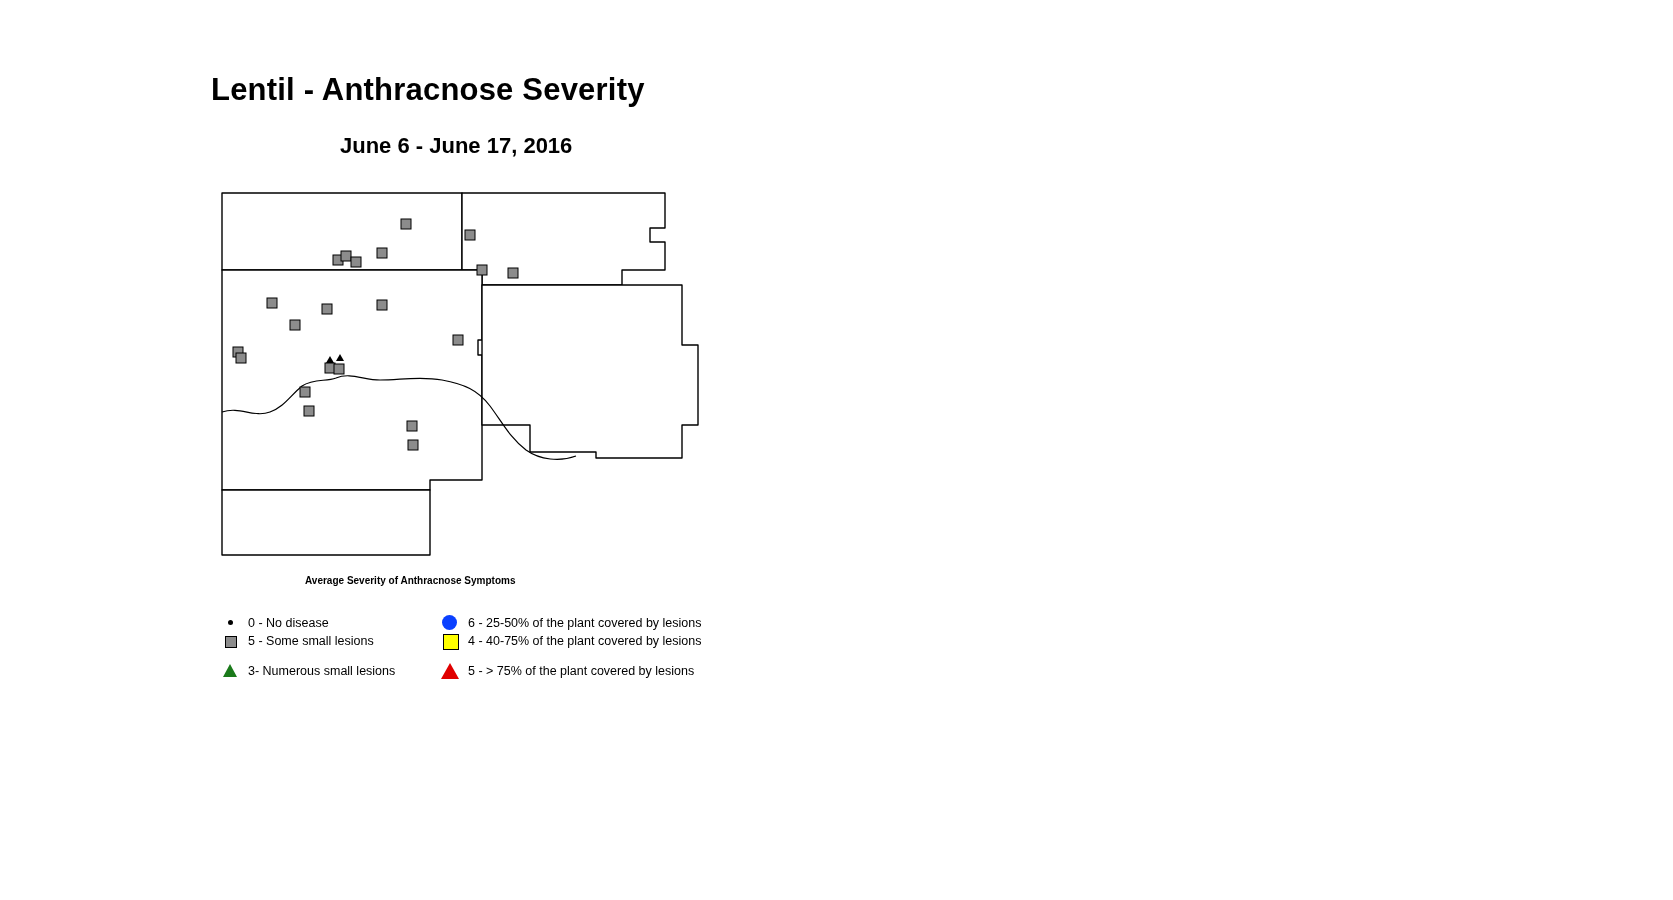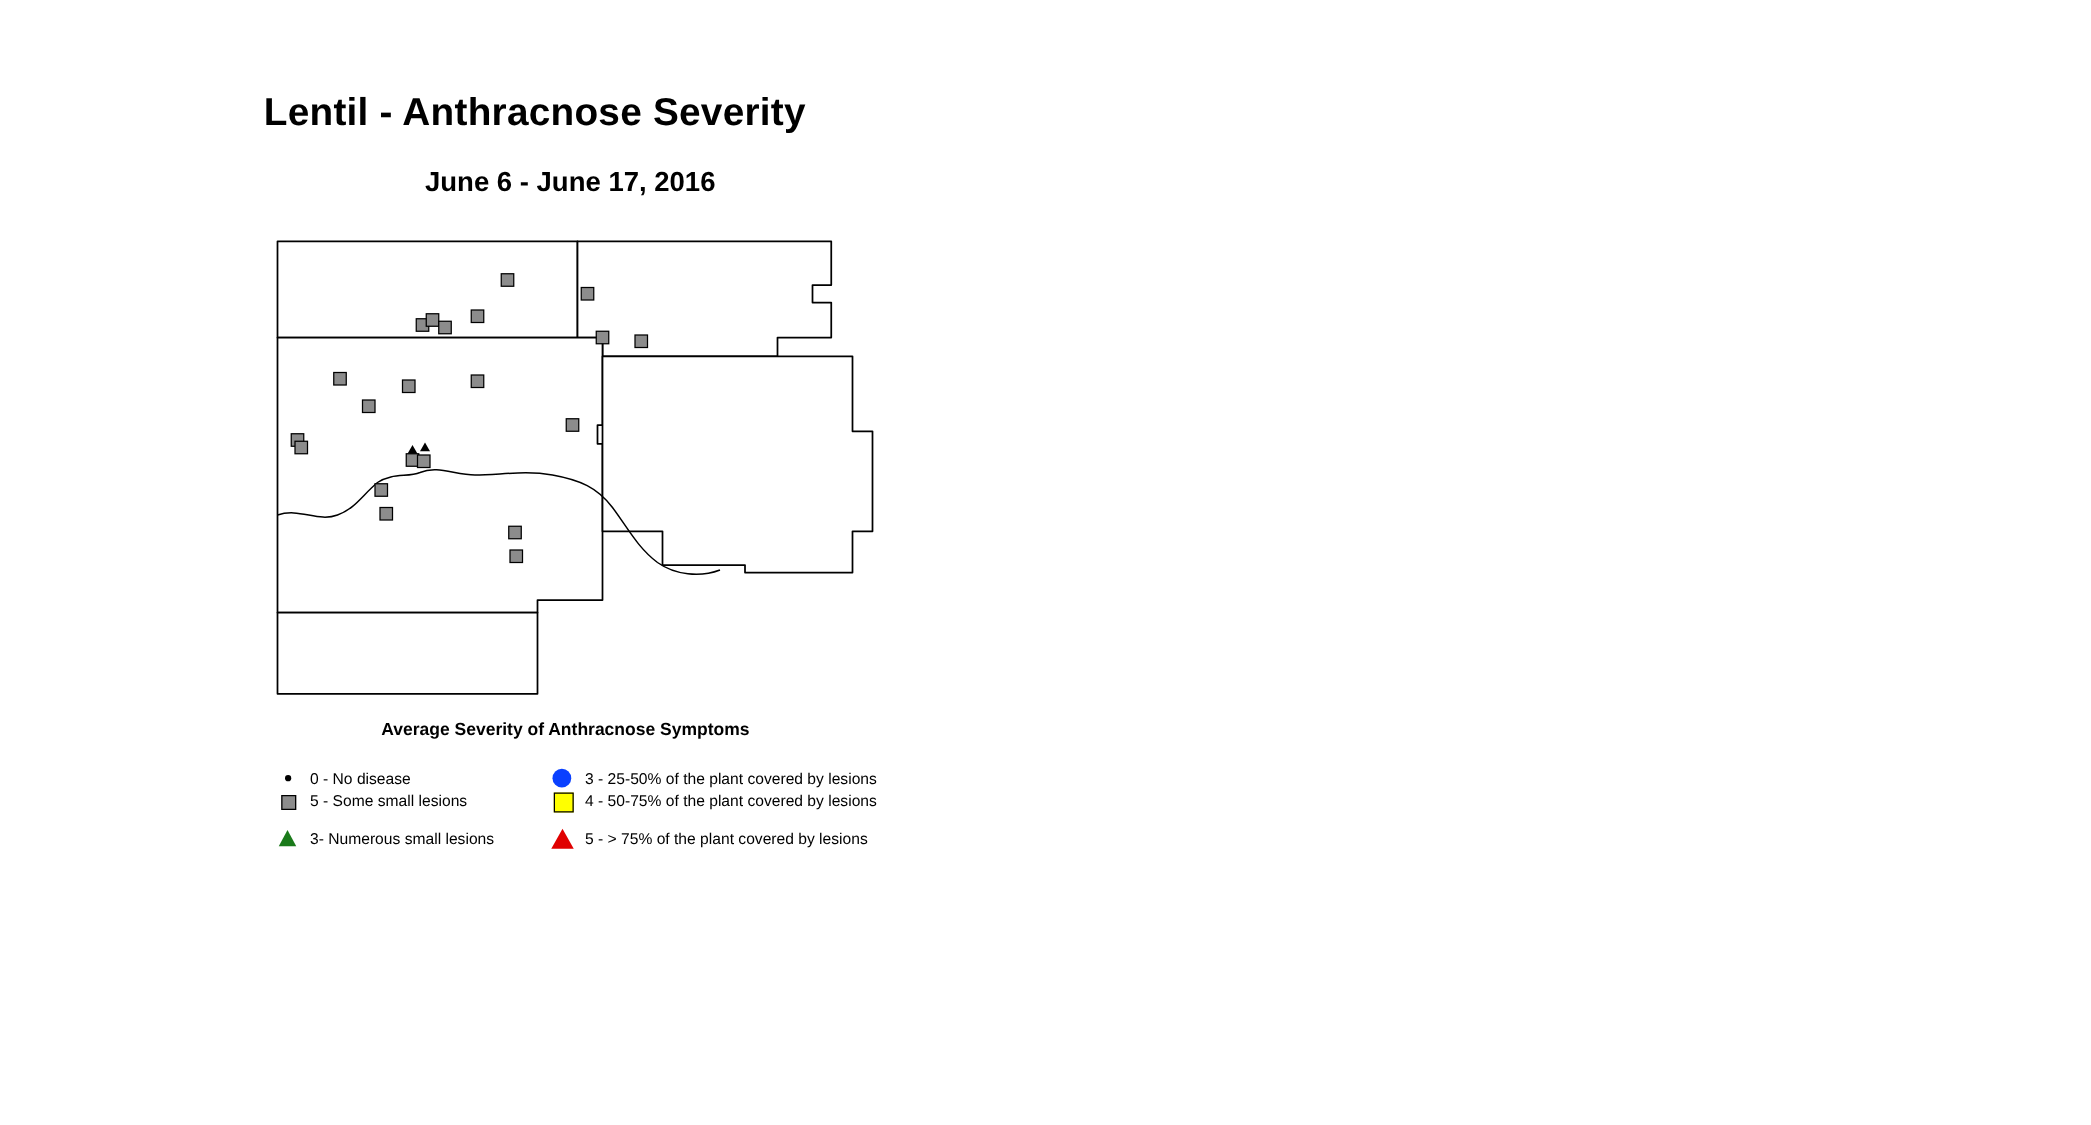--- a/index.html
+++ b/index.html
@@ -54,21 +54,21 @@
   #map-svg {
     position: absolute;
     left: 0;
     top: 0;
   }
 
   .legend-heading {
     position: absolute;
     left: 305px;
     top: 575px;
-    font-size: 14px;
+    font-size: 10px;
     font-weight: bold;
     white-space: nowrap;
   }
 
   #legend {
     position: absolute;
     left: 210px;
     top: 600px;
     width: 620px;
     height: 95px;
@@ -243,28 +243,28 @@
       <span class="swatch-box">
           <span class="sym-triangle"></span>
         </span>
       <span class="legend-label">3- Numerous small lesions</span>
     </div>
 
     <div class="legend-entry legend-col-right legend-row-0">
       <span class="swatch-box">
           <span class="sym-circle-blue"></span>
         </span>
-      <span class="legend-label">3 - 25-50% of the plant covered by lesions</span>
+      <span class="legend-label">6 - 25-50% of the plant covered by lesions</span>
     </div>
 
     <div class="legend-entry legend-col-right legend-row-1">
       <span class="swatch-box">
           <span class="sym-square-yellow"></span>
         </span>
-      <span class="legend-label">4 - 50-75% of the plant covered by lesions</span>
+      <span class="legend-label">4 - 40-75% of the plant covered by lesions</span>
     </div>
 
     <div class="legend-entry legend-col-right legend-row-2">
       <span class="swatch-box">
           <span class="sym-triangle-red"></span>
         </span>
       <span class="legend-label">5 - &gt; 75% of the plant covered by lesions</span>
     </div>
 
   </div>

